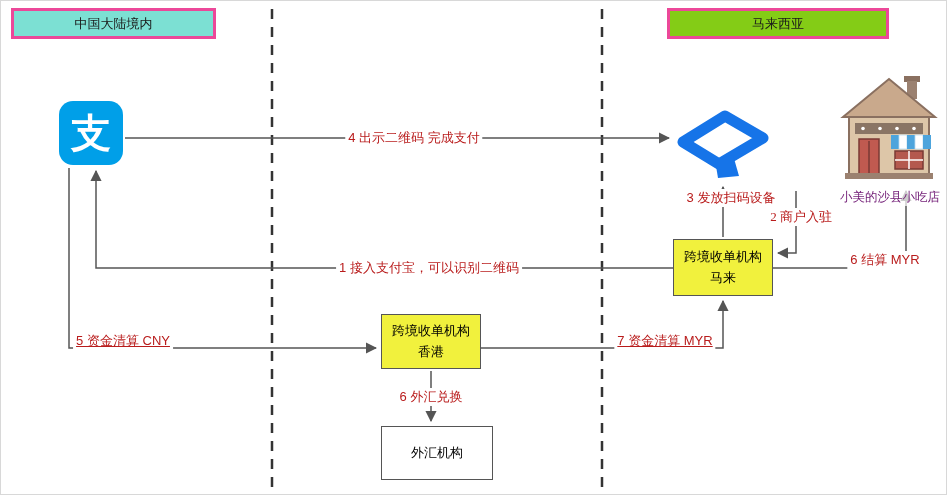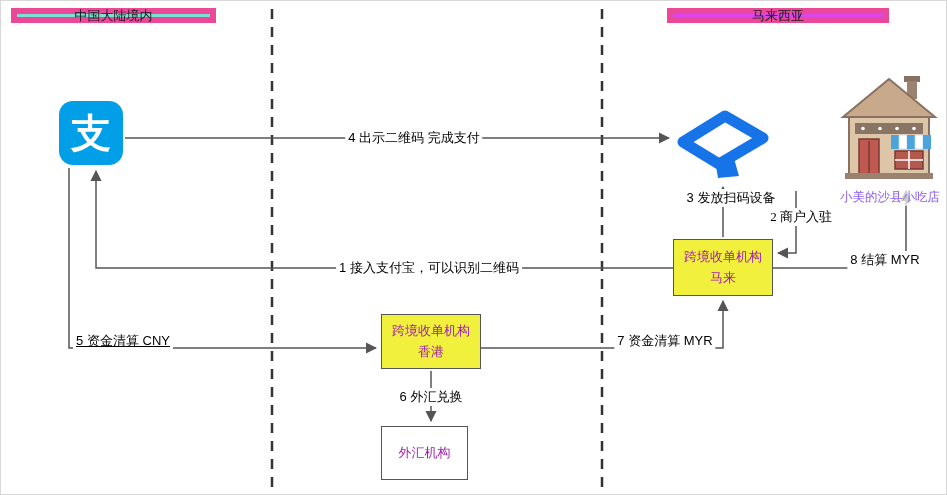--- a/index.html
+++ b/index.html
@@ -2,43 +2,43 @@
 <html><head>
 <meta charset="utf-8">
 <style>
   html,body{margin:0;padding:0;background:#fff;}
   body{font-family:"Liberation Sans","DejaVu Sans",sans-serif;}
   #canvas{
     position:relative;width:947px;height:495px;background:#fff;
     border:1px solid #d8d8d8;box-sizing:border-box;overflow:hidden;
   }
   .region-header{
-    position:absolute;height:15px;border:6px solid #ec4899;
+    position:absolute;height:31px;border:3px solid #ec4899;
     display:flex;align-items:center;justify-content:center;
     font-size:13px;color:#1a1a1a;box-sizing:border-box;
   }
   .node-box{
     position:absolute;border:1px solid #555;box-sizing:border-box;
     display:flex;flex-direction:column;align-items:center;justify-content:center;
-    font-size:13px;color:#a21caf;line-height:1.55;text-align:center;background:#fff;
+    font-size:13px;color:#000000;line-height:1.55;text-align:center;background:#fff;
   }
   .edge-label{
     position:absolute;transform:translate(-50%,-50%);
-    background:#fff;padding:0 3px;font-size:13px;color:#000000;white-space:nowrap;
+    background:#fff;padding:0 3px;font-size:13px;color:#b91c1c;white-space:nowrap;
   }
   #alipay{
     position:absolute;left:58px;top:100px;width:64px;height:64px;
     border-radius:14px;display:flex;align-items:center;justify-content:center;
     color:#fff;font-size:40px;font-weight:bold;background:#009fe8;
   }
   .icon-wrap{position:absolute;}
   #svg-layer{position:absolute;left:0;top:0;width:947px;height:495px;}
   #shop-label{
     position:absolute;left:889px;top:188px;transform:translateX(-50%);
-    font-size:12.5px;color:#8b5cf6;white-space:nowrap;background:rgba(255,255,255,.7);
+    font-size:12.5px;color:#701a75;white-space:nowrap;background:rgba(255,255,255,.7);
   }
 </style>
 </head>
 <body>
 
 <div id="canvas">
 
   <svg id="svg-layer" viewBox="0 0 947 495" xmlns="http://www.w3.org/2000/svg">
     <defs>
       <marker id="arrow" viewBox="0 0 10 10" refX="9" refY="5" markerWidth="7.5" markerHeight="7.5" orient="auto">
@@ -53,21 +53,21 @@
     <polyline points="722,236 722,186" fill="none" stroke="#555" stroke-width="1.5" marker-end="url(#arrow)"></polyline>
     <polyline points="795,190 795,252 777,252" fill="none" stroke="#555" stroke-width="1.5" marker-end="url(#arrow)"></polyline>
     <polyline points="772,267 905,267 905,190" fill="none" stroke="#555" stroke-width="1.5" marker-end="url(#arrow)"></polyline>
     <polyline points="672,267 95,267 95,170" fill="none" stroke="#555" stroke-width="1.5" marker-end="url(#arrow)"></polyline>
     <polyline points="68,167 68,347 375,347" fill="none" stroke="#555" stroke-width="1.5" marker-end="url(#arrow)"></polyline>
     <polyline points="480,347 722,347 722,300" fill="none" stroke="#555" stroke-width="1.5" marker-end="url(#arrow)"></polyline>
     <polyline points="430,370 430,420" fill="none" stroke="#555" stroke-width="1.5" marker-end="url(#arrow)"></polyline>
   </svg>
 
   <div class="region-header" style="left: 10px; top: 7px; width: 205px; background-color: rgb(124, 224, 211);">中国大陆境内</div>
-  <div class="region-header" style="left: 666px; top: 7px; width: 222px; background-color: #d946ef;">马来西亚</div>
+  <div class="region-header" style="left: 666px; top: 7px; width: 222px; background-color: #84cc16;">马来西亚</div>
 
   <div id="alipay" style="background-color: rgb(0, 159, 232);">
     <span>支</span>
   </div>
 
   <div class="icon-wrap" style="left:672px;top:106px;width:100px;height:74px;">
     <svg viewBox="0 0 100 72" width="100" height="74" xmlns="http://www.w3.org/2000/svg">
       <polygon points="10,34 52,8 90,30 46,56" fill="#ffffff" stroke="#1674e8" stroke-width="11" stroke-linejoin="round"></polygon>
       <polygon points="42,52 60,47 66,68 45,70" fill="#1674e8"></polygon>
     </svg>
@@ -102,26 +102,26 @@
   <div class="node-box" style="left: 672px; top: 238px; width: 100px; height: 57px; background-color: rgb(241, 241, 61);">
     <span>跨境收单机构</span>
     <span>马来</span>
   </div>
 
   <div class="node-box" style="left: 380px; top: 313px; width: 100px; height: 55px; background-color: rgb(241, 241, 61);">
     <span>跨境收单机构</span>
     <span>香港</span>
   </div>
 
-  <div class="node-box" style="left:380px;top:425px;width:87px;height:54px;">
+  <div class="node-box" style="left:380px;top:425px;width:112px;height:54px;">
     <span>外汇机构</span>
   </div>
 
   <div class="edge-label" style="left:413px;top:137px;">4 出示二维码 完成支付</div>
   <div class="edge-label" style="left:722px;top:197px;margin-left:8px;">3 发放扫码设备</div>
   <div class="edge-label" style="left:800px;top:216px;font-family:Liberation Serif, serif;">2 商户入驻</div>
-  <div class="edge-label" style="left:884px;top:259px;">8 结算 MYR</div>
+  <div class="edge-label" style="left:884px;top:259px;">6 结算 MYR</div>
   <div class="edge-label" style="left:428px;top:267px;">1 接入支付宝，可以识别二维码</div>
   <div class="edge-label" style="left:122px;top:340px;text-decoration:underline;">5 资金清算 CNY</div>
-  <div class="edge-label" style="left:664px;top:340px;">7 资金清算 MYR</div>
+  <div class="edge-label" style="left:664px;top:340px;text-decoration:underline;">7 资金清算 MYR</div>
   <div class="edge-label" style="left:430px;top:396px;">6 外汇兑换</div>
 
 </div>
 
 </body></html>

